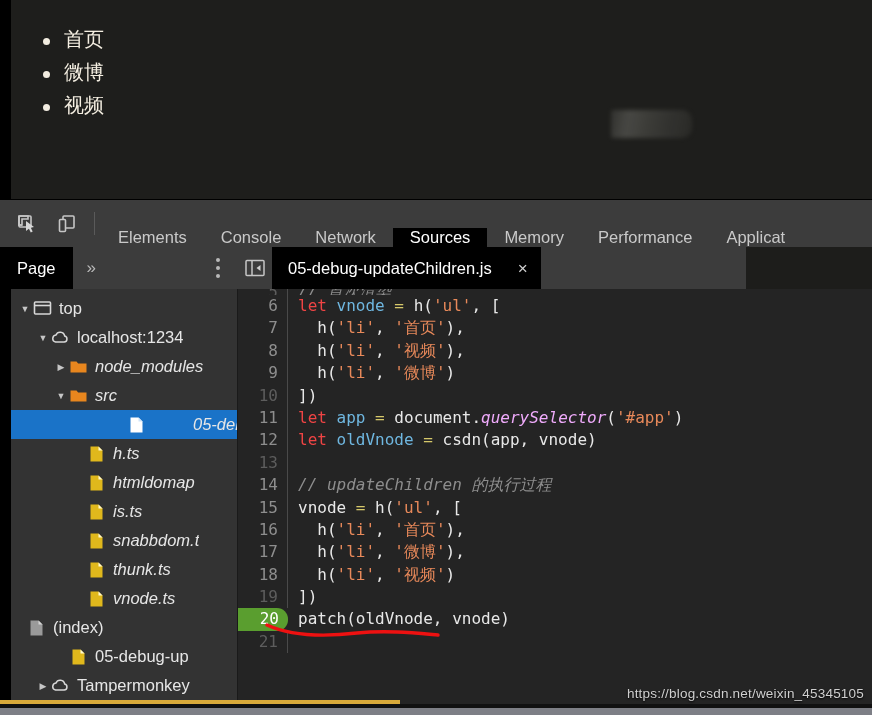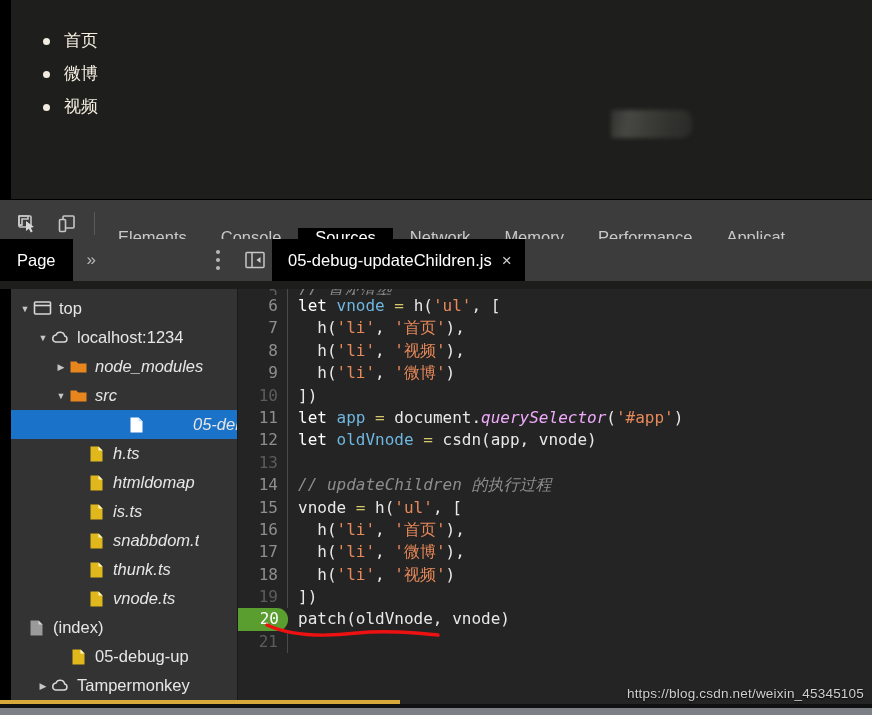--- a/index.html
+++ b/index.html
@@ -15,23 +15,23 @@
   .viewport {
     position: absolute; left: 0; top: 0; width: 872px; height: 199px;
     background: #1e1e1c; overflow: hidden;
   }
   .viewport-gutter {
     position:absolute; left:0; top:0; width:11px; height:199px; background:#000;
   }
   .bullet-list { position:absolute; left:40px; top:24px; list-style:none; }
   .bullet-list li {
     position: relative;
-    color:#f5efe2; font-size:17px; line-height:33px;
+    color:#f5efe2; font-size:20px; line-height:33px;
     padding-left:24px;
-    font-family:Liberation Serif, serif;
+    font-family:Liberation Mono, monospace;
     white-space: nowrap;
   }
   .bullet-list li::before {
     content:""; position:absolute; left:3px; top:14px;
     width:7px; height:7px; border-radius:50%; background:#f2ece0;
   }
   .redaction {
     position:absolute; left:611px; top:110px; width:81px; height:28px;
     background: linear-gradient(100deg,#333330 0%,#4a4a46 22%,#3e3e3a 45%,#343431 70%,#2a2a27 100%);
     border-radius:2px 10px 10px 2px; filter: blur(2px); opacity:.95;
@@ -50,21 +50,21 @@
   .dt-tabs { display:flex; align-items:flex-end;margin-top:17px; }
   .dt-tab {
     display:flex; align-items:center; padding:0 17px;
     color:#c9c9c9; font-size:16.5px; white-space:nowrap; cursor:pointer;
     font-family:"Liberation Sans", sans-serif;
   }
   .dt-tab.active { background:#000; color:#ffffff; }
 
   
   .src-subbar {
-    position:absolute; left:0; top:239px; width:872px; height:42px;
+    position:absolute; left:0; top:247px; width:746px; height:42px;
     background:#fdba74;
   }
   .nav-subbar {
     position:absolute; left:0; top:0; width:238px; height:42px; background:#3c3c3c;
     display:flex; align-items:center;
   }
   .nav-tab {
     height:42px; display:flex; align-items:center; padding:0 17px;
     color:#fff; font-size:16.5px; background:#000; cursor:pointer;
   }
@@ -80,21 +80,21 @@
 
   .editor-subbar {
     position:absolute; left:238px; top:0; right:0; height:42px; background:#3c3c3c;
     display:flex; align-items:center;
   }
   .panel-toggle {
     width:34px; height:42px; display:flex; align-items:center; justify-content:center;
     cursor:pointer;
   }
   .file-tab {
-    display:flex; align-items:center; gap:10px; height:42px; padding:0 13px 0 16px;
+    display:flex; align-items:center; gap:26px; height:42px; padding:0 13px 0 16px;
     background:#000; color:#fff; font-size:16.5px; cursor:pointer; white-space:nowrap;
   }
   .file-tab .close-x { color:#d0d0d0; font-size:17px; line-height:1; cursor:pointer; }
 
   
   .navigator {
     position:absolute; left:0; top:289px; width:238px; bottom:0;
     background:#333333; overflow:hidden;
     border-right:1px solid #1a1a1a;
   }
@@ -129,21 +129,21 @@
   }
   .gutter.dim { color:#5d5d5d; }
   .code-line.bp .gutter {
     background:#5a9e2f; color:#ffffff; font-weight:normal; border-right:none;
     border-radius:0 11px 11px 0; position:relative; z-index:2;
   }
   .code-text {
     padding-left:10px; font-size:16px; line-height:22.4px; color:#e8e8e8;
     white-space:pre; letter-spacing:0px;
   }
-  .tok-kw   { color:#ffffff; }
+  .tok-kw   { color:#ef4444; }
   .tok-var  { color:#6fb7e0; }
   .tok-fn   { color:#f0abfc;font-style:italic; }
   .tok-str  { color:#e8895a; }
   .tok-op   { color:#d6c86a; }
   .tok-com  { color:#8d8d8d; font-style:italic; }
   .tok-plain{ color:#e8e8e8; }
 
   .annot-underline { position:absolute; left:265px; top:622px; width:175px; height:18px; z-index:6; pointer-events:none; }
 
   
@@ -185,22 +185,22 @@
         <svg width="22" height="22" viewBox="0 0 22 22">
           <rect x="7" y="3" width="11" height="12" fill="none" stroke="#c6c6c6" stroke-width="1.6" rx="1"></rect>
           <rect x="3.5" y="6.5" width="6" height="12" fill="#3c3c3c" stroke="#c6c6c6" stroke-width="1.6" rx="1"></rect>
         </svg>
       </div>
     </div>
     <div class="tab-divider"></div>
     <div class="dt-tabs">
       <div class="dt-tab">Elements</div>
       <div class="dt-tab">Console</div>
+      <div class="dt-tab">Network</div>
       <div class="dt-tab active">Sources</div>
-      <div class="dt-tab">Network</div>
       <div class="dt-tab">Memory</div>
       <div class="dt-tab">Performance</div>
       <div class="dt-tab">Applicat</div>
     </div>
   </div>
 
   <div class="src-subbar">
     <div class="nav-subbar">
       <div class="nav-tab">Page</div>
       <div class="nav-more">»</div>

